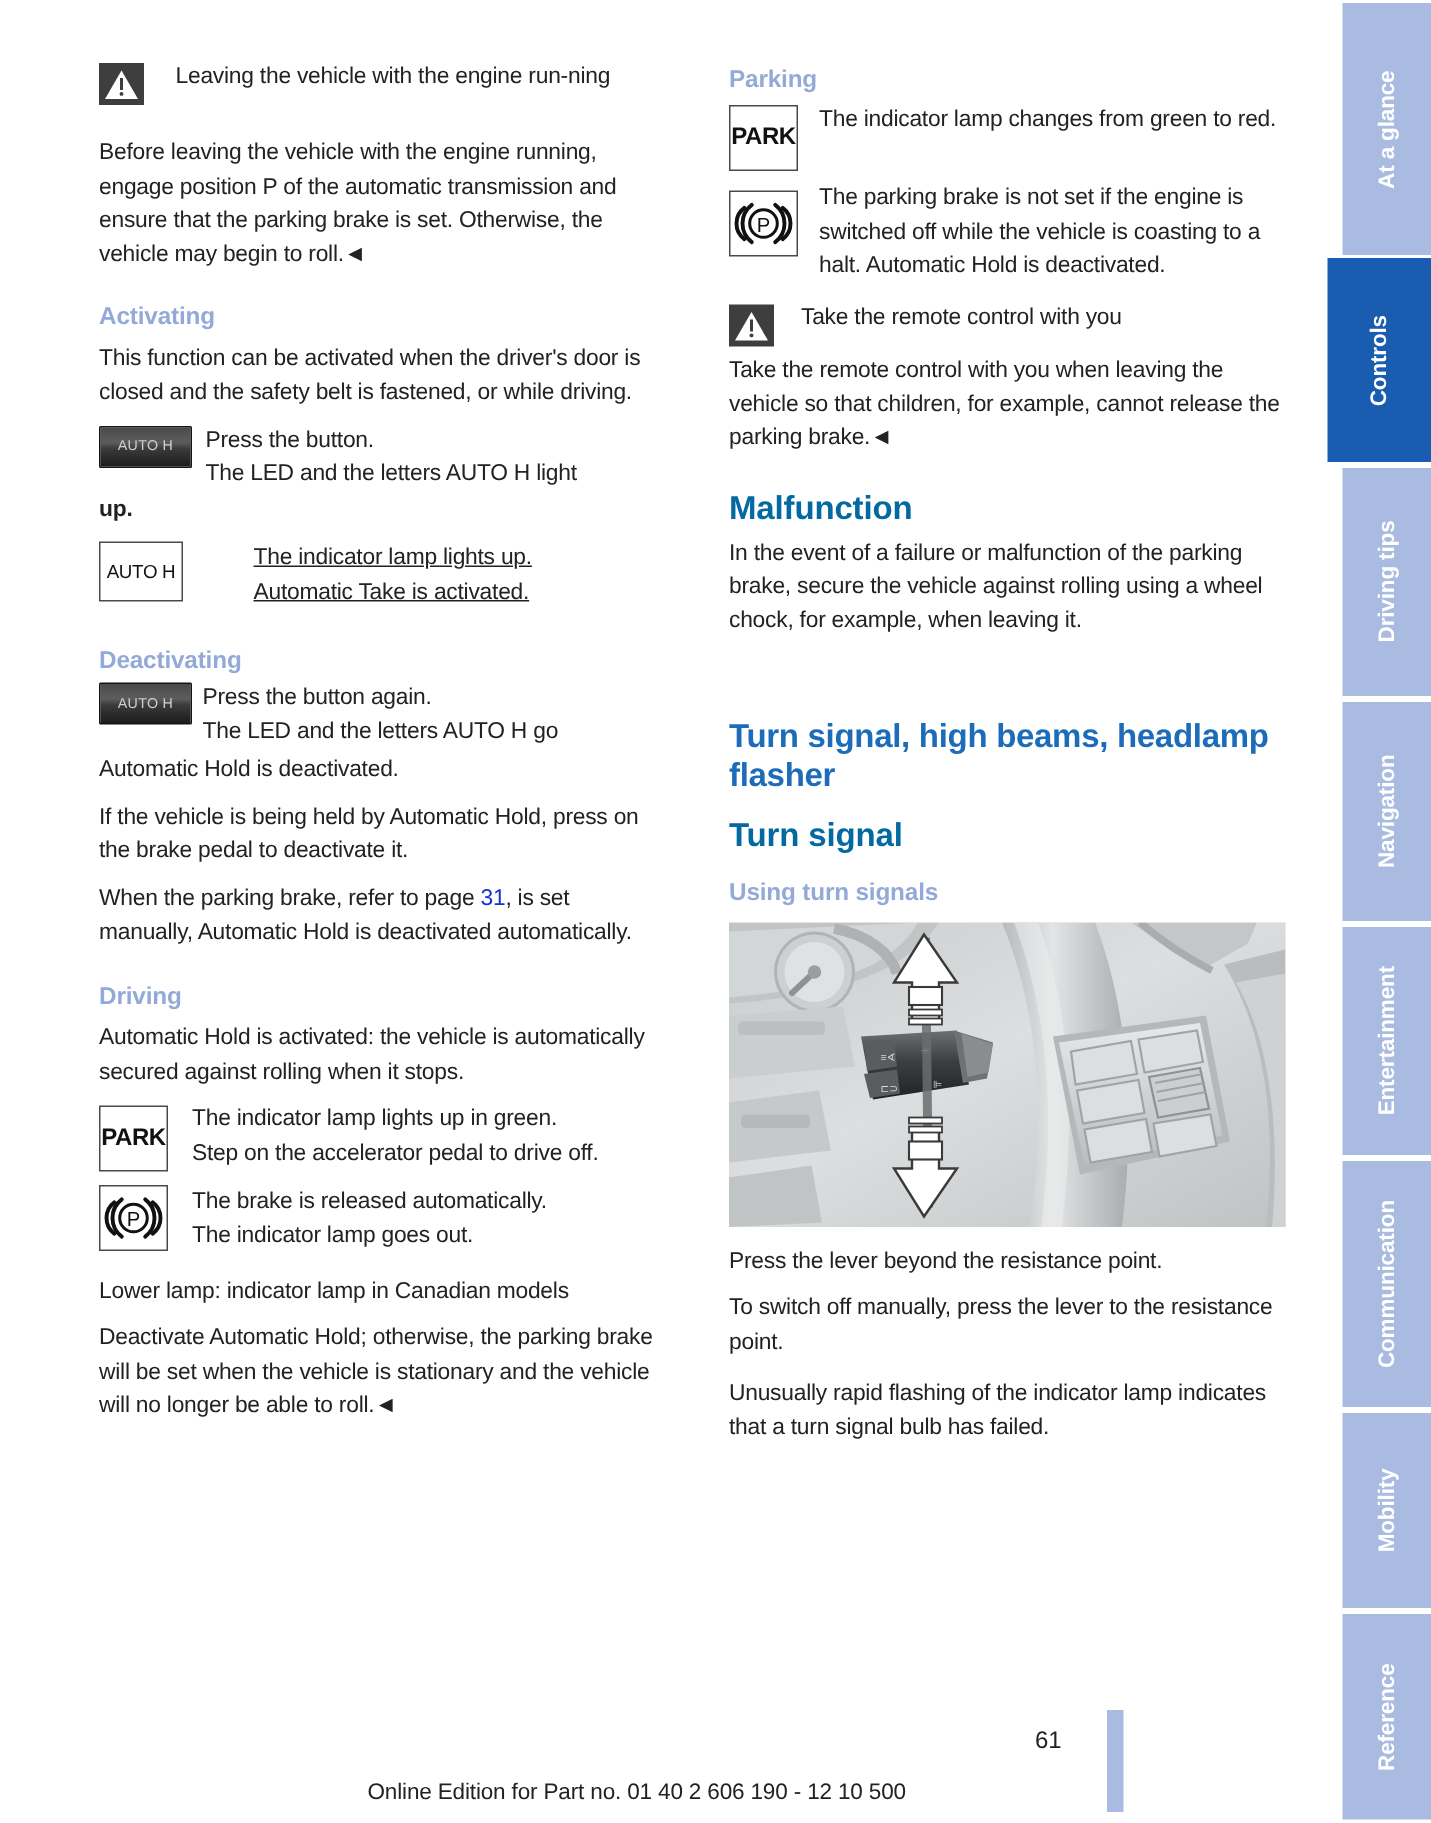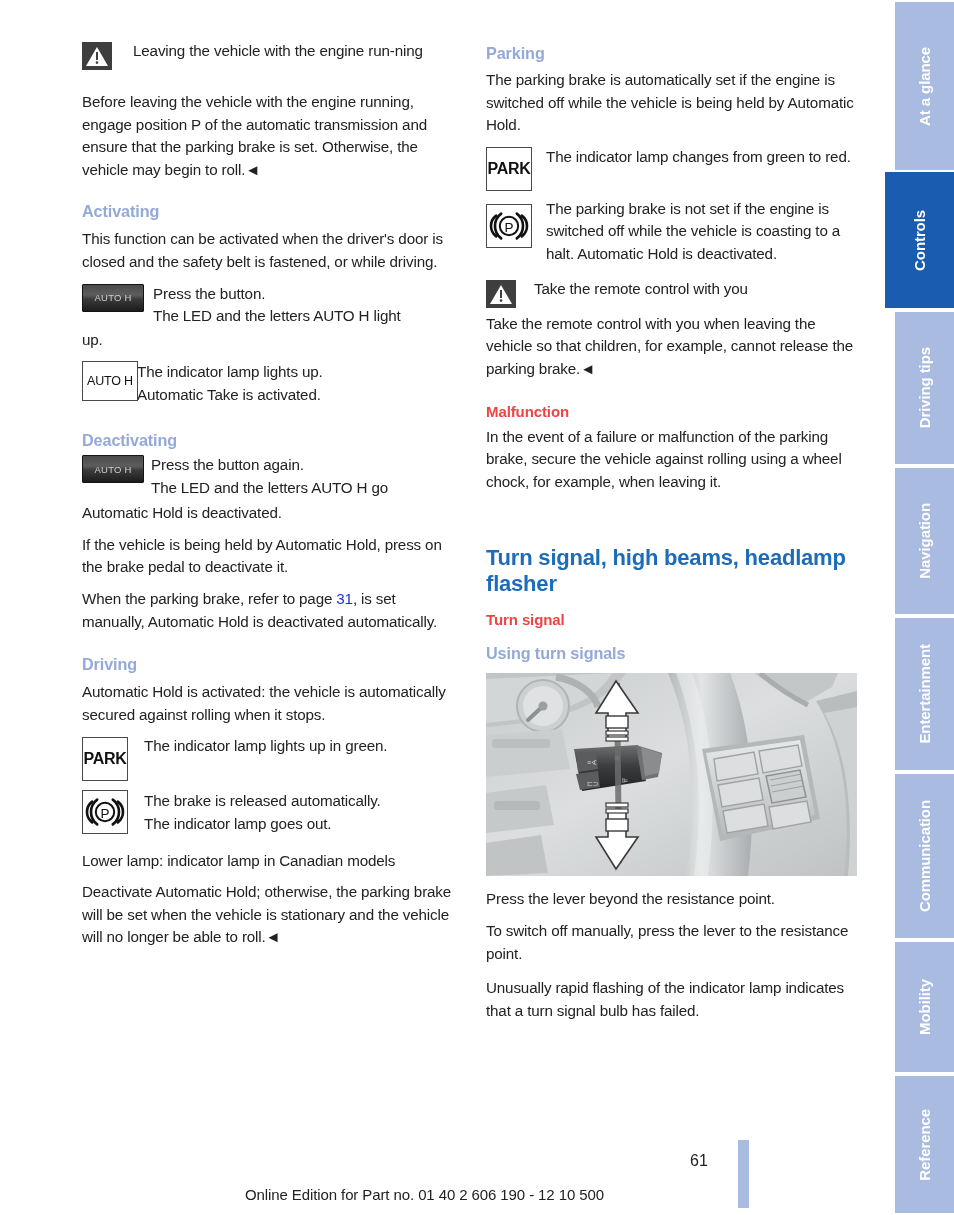--- a/index.html
+++ b/index.html
@@ -7,47 +7,47 @@
     width:954px; height:1215px;
     background:#ffffff;
     font-family:"Liberation Sans", sans-serif;
     color:#222;
     overflow:hidden;
   }
   .page{ position:relative; width:954px; height:1215px; background:#fff; }
 
   
   .col{ position:absolute; top:40px; width:376px; }
-  .col-left{ left:82px; }
+  .col-left{ left:66px; }
   .col-right{ left:486px; }
 
   
   p, .txt{
     font-size:15.2px;
     line-height:22.6px;
     letter-spacing:-0.15px;
     margin-bottom:9px;
     text-align:left;
     color:#222;
   }
-  .tight{ margin-bottom:0; }
+  .tight{ margin-bottom:0;font-weight:bold; }
 
   h2.section{
     font-size:22px;
     font-weight:bold;
     color:#1d6cba;
     line-height:26px;
     letter-spacing:-0.2px;
     margin-top:20px;
     margin-bottom:13px;
   }
   h3.sub-dark{
-    font-size:15px;
+    font-size:22px;
     font-weight:bold;
-    color:#ef4444;
+    color:#0369a1;
     letter-spacing:-0.1px;
     margin-top:14px;
     margin-bottom:6px;
   }
   h3.sub-light{
     font-size:16.2px;
     font-weight:bold;
     color:#93a9d8;
     letter-spacing:-0.1px;
     margin-top:15px;
@@ -179,21 +179,21 @@
         <span class="ind">Press the button.</span>
         <span class="ind">The LED and the letters AUTO H light</span>
       </div>
     </div>
     <p class="tight" style="margin-top:-2px; margin-bottom:10px;">up.</p>
 
     <div class="irow" style="min-height:48px; margin-top:6px;">
       <div class="ico" style="top:0;">
         <div class="lamp lamp-autoh">AUTO H</div>
       </div>
-      <div class="body" style="margin-left:55px;">
+      <div class="body" style="margin-left:103px;text-decoration:underline;">
         <span class="ind">The indicator lamp lights up.</span>
         <span class="ind">Automatic Take is activated.</span>
       </div>
     </div>
 
     <h3 class="sub-light" style="margin-top:22px; margin-bottom:4px;">Deactivating</h3>
 
     <div class="irow" style="min-height:46px;">
       <div class="ico" style="top:1px;">
         <div class="btn-autoh">AUTO H</div>
@@ -210,20 +210,21 @@
 
     <h3 class="sub-light" style="margin-top:22px;">Driving</h3>
     <p>Automatic Hold is activated: the vehicle is automatically secured against rolling when it stops.</p>
 
     <div class="irow" style="min-height:52px; margin-top:4px;">
       <div class="ico" style="top:2px;">
         <div class="lamp lamp-park">PARK</div>
       </div>
       <div class="body" style="margin-left:62px;">
         <span class="ind">The indicator lamp lights up in green.</span>
+        <span class="ind">Step on the accelerator pedal to drive off.</span>
       </div>
     </div>
 
     <div class="irow" style="min-height:52px; margin-top:3px;">
       <div class="ico" style="top:0;">
         <div class="lamp lamp-p">
           <svg width="42" height="34" viewBox="0 0 42 34" xmlns="http://www.w3.org/2000/svg">
             <circle cx="21" cy="17" r="9.2" fill="none" stroke="#111" stroke-width="2"></circle>
             <text x="21" y="22.6" font-family="Liberation Sans, sans-serif" font-size="13.5" text-anchor="middle" fill="#111">P</text>
             <path d="M13.2 4.6 A 15.5 15.5 0 0 0 13.2 29.4" fill="none" stroke="#111" stroke-width="2.6" stroke-linecap="round"></path>
@@ -240,21 +241,20 @@
     </div>
 
     <p style="margin-top:8px;">Lower lamp: indicator lamp in Canadian models</p>
 
     <p style="margin-top:-1px;">Deactivate Automatic Hold; otherwise, the parking brake will be set when the vehicle is stationary and the vehicle will no longer be able to roll.◄</p>
   </div>
 
   <div class="col col-right">
 
     <h3 class="sub-light" style="margin-top:4px; margin-bottom:6px;">Parking</h3>
-    <p>The parking brake is automatically set if the engine is switched off while the vehicle is being held by Automatic Hold.</p>
 
     <div class="irow" style="min-height:50px; margin-top:4px;">
       <div class="ico" style="top:1px;">
         <div class="lamp lamp-park">PARK</div>
       </div>
       <div class="body" style="margin-left:60px;">The indicator lamp changes from green to red.</div>
     </div>
 
     <div class="irow" style="min-height:68px; margin-top:2px;">
       <div class="ico" style="top:6px;">

